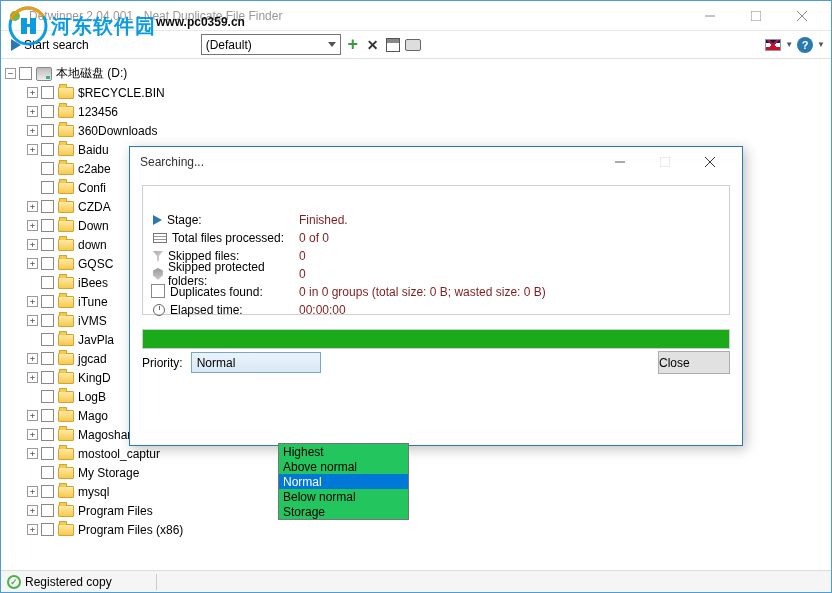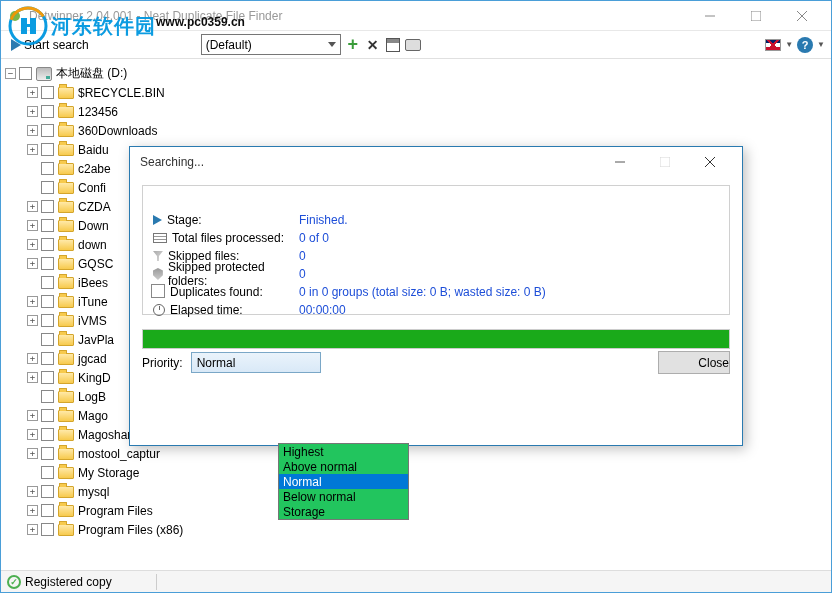--- a/index.html
+++ b/index.html
@@ -43,33 +43,33 @@
 .wm-cn{font-size:20px;font-weight:bold;color:#0097e0;letter-spacing:1px}
 .wm-url{font-size:12px;color:#000000;font-weight:bold}
 .dialog{position:absolute;top:145px;left:128px;width:614px;height:300px;background:#fff;border:1px solid #2a7ab0;box-shadow:3px 3px 12px rgba(0,0,0,.25);z-index:10}
 .dlg-title{height:30px;display:flex;align-items:center;padding:0 10px;background:#fff}
 .dlg-title .t{flex:1;color:#333}
 .dlg-btn{width:45px;height:28px;display:flex;align-items:center;justify-content:center;color:#555}
 .dlg-body{padding:8px 12px}
 .info-box{border:1px solid #d0d0d0;padding:25px 10px;height:130px}
 .info-row{display:flex;align-items:center;height:18px;gap:6px}
 .info-row .lbl{width:140px;display:flex;align-items:center;gap:5px}
-.info-row .val{color:#1d4ed8}
+.info-row .val{color:#7f1d1d}
 .ico-play{width:0;height:0;border-left:9px solid #2a7ab0;border-top:5px solid transparent;border-bottom:5px solid transparent}
 .ico-files{width:14px;height:10px;border:1px solid #777;background:repeating-linear-gradient(#fff 0 2px,#999 2px 3px)}
 .ico-funnel{width:10px;height:10px;background:linear-gradient(135deg,#aaa,#ddd);clip-path:polygon(0 0,100% 0,60% 50%,60% 100%,40% 100%,40% 50%)}
 .ico-shield{width:11px;height:12px;background:linear-gradient(#999,#ccc);clip-path:polygon(50% 0,100% 20%,100% 60%,50% 100%,0 60%,0 20%)}
 .ico-dup{width:12px;height:12px;border:1px solid #888;background:#fff;position:relative}
 .ico-dup:after{content:"";position:absolute;width:12px;height:12px;border:1px solid #888;background:#fff;top:-3px;left:-3px}
 .ico-clock{width:12px;height:12px;border:1px solid #666;border-radius:50%;position:relative}
 .ico-clock:after{content:"";position:absolute;width:1px;height:4px;background:#666;top:1px;left:5px}
 .progress{height:20px;background:#1aaa1a;margin-top:14px;border:1px solid #ccc}
 .prio-row{display:flex;align-items:center;gap:8px;margin-top:2px}
 .prio-combo{width:130px;height:21px;border:1px solid #7aa7c7;background:linear-gradient(#eaf3fb,#d9e9f7);display:flex;align-items:center;justify-content:space-between;padding:0 5px}
-.close-btn{width:72px;height:23px;border:1px solid #adadad;background:#e1e1e1;display:flex;align-items:center;justify-content:flex-end;margin-left:auto}
+.close-btn{width:72px;height:23px;border:1px solid #adadad;background:#e1e1e1;display:flex;align-items:center;justify-content:flex-start;margin-left:auto}
 .dropdown{position:absolute;top:442px;left:277px;width:131px;border:1px solid #767676;background:#22c55e;z-index:20}
 .dropdown .opt{height:15px;padding:0 4px;display:flex;align-items:center;font-size:12px}
 .dropdown .opt.sel{background:#0078d7;color:#fff}
 </style>
 </head>
 <body>
 
 <div class="window">
 
   <div class="watermark">

